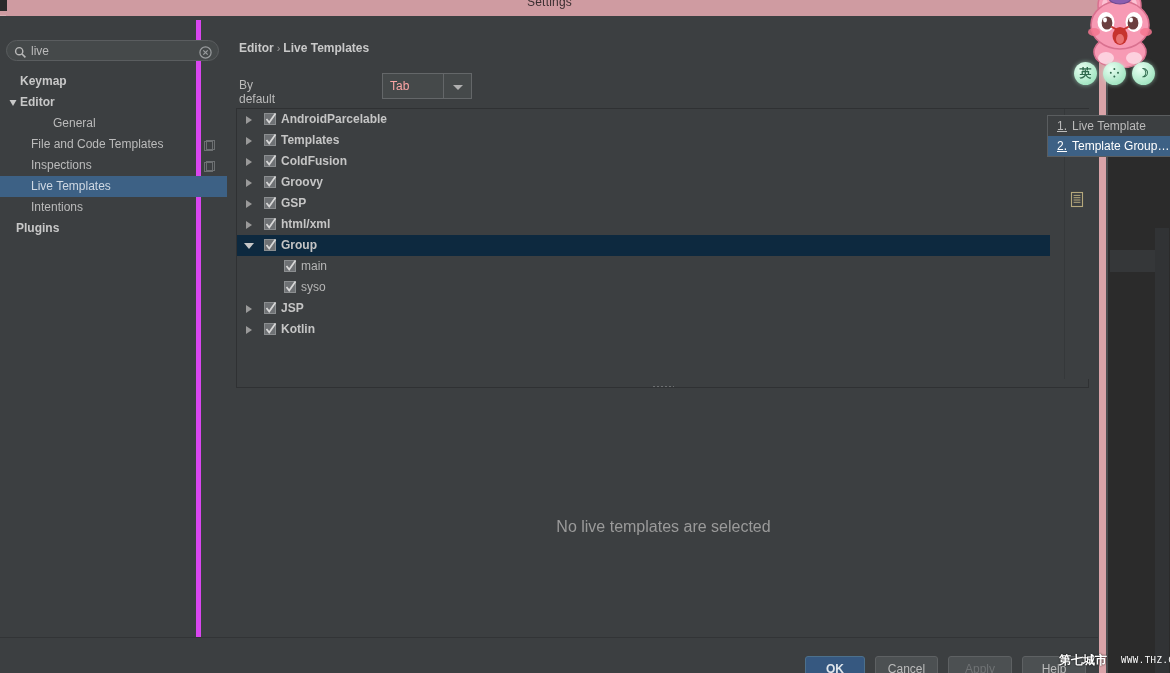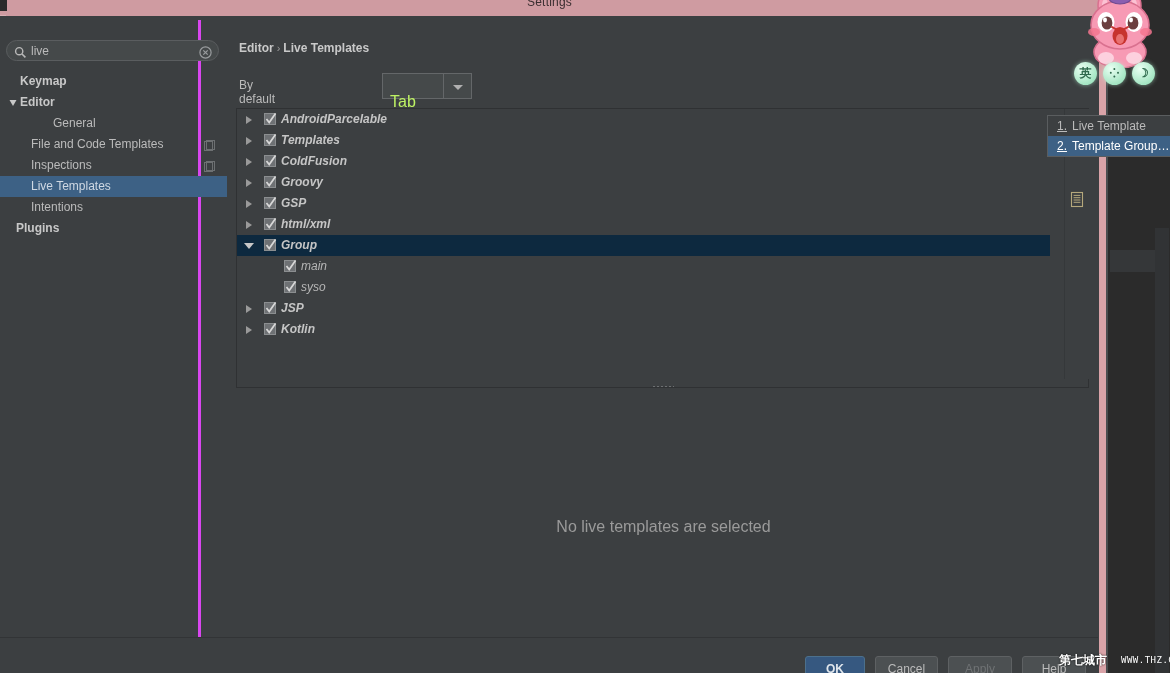--- a/index.html
+++ b/index.html
@@ -28,21 +28,21 @@
       background:#cf9ba1; border-bottom:1px solid #d9b0b4; }
   .titlebar .tb-inner{ position:absolute; left:6px; top:0; right:0; height:16px; background:#cf9ba1; }
   .titlebar .ttl{ position:absolute; left:0; right:0; top:-5px; text-align:center;
       font-size:12px; color:#3a2e30; font-weight:400; letter-spacing:.2px; }
   .titlebar .corner{ position:absolute; left:0; top:0; width:7px; height:11px; background:#2b2b2b;}
 
   .dlg-body{ position:absolute; left:0; top:16px; width:1099px; height:657px; background:#3c3f41; }
 
   
   .sidebar{ position:absolute; left:0; top:4px; width:201px; height:617px; background:#3c3f41;
-      border-right:3px solid #d946ef; }
+      border-right:5px solid #d946ef; }
 
   .search{ position:absolute; left:6px; top:20px; width:213px; height:21px;
       background:#45494a; border:1px solid #5a5d5f; border-radius:11px; }
   .search .magnifier{ position:absolute; left:7px; top:4px; width:13px; height:13px; }
   .search .sval{ position:absolute; left:24px; top:3px; font-size:12px; color:#bbbbbb; }
   .search .clear{ position:absolute; right:6px; top:4px; width:13px; height:13px; }
 
   .tree{ position:absolute; left:0; top:51px; width:227px; }
   .trow{ position:relative; height:21px; line-height:21px; font-size:12px; color:#bbbbbb;
       white-space:nowrap; cursor:default; }
@@ -54,28 +54,28 @@
 
   
   .main{ position:absolute; left:228px; top:4px; width:871px; height:617px; background:#3c3f41; }
   .breadcrumb{ position:absolute; left:11px; top:21px; font-size:12px; font-weight:bold; color:#c9c9c9;}
   .breadcrumb .sep{ font-weight:normal; color:#999; padding:0 3px; font-size:11px;}
 
   .expandrow{ position:absolute; left:11px; top:53px; height:26px; }
   .expandrow .lab{ position:absolute; left:0; top:5px; font-size:12px; color:#bbbbbb; }
   .combo{ position:absolute; left:143px; top:0; width:62px; height:26px;
       background:#45494a; border:1px solid #646769; }
-  .combo .cval{ position:absolute; left:7px; top:19px; font-size:16px; color:#bef264; }
+  .combo .cval{ position:absolute; left:7px; top:5px; font-size:12px; color:#fca5a5; }
   .combo-btn{ position:absolute; left:205px; top:0; width:28px; height:26px;
       background:#45494a; border:1px solid #646769; border-left:none; }
   .combo-btn .caret{ position:absolute; left:9px; top:11px; width:0;height:0;
       border-left:5px solid transparent;border-right:5px solid transparent;border-top:5px solid #b0b0b0; }
 
   .treebox{ position:absolute; left:8px; top:88px; width:853px; height:280px;
-      background:#3c3f41; border:1px solid #2f3133;font-style:italic; }
+      background:#3c3f41; border:1px solid #2f3133; }
   .tlist{ position:absolute; left:0; top:0; width:813px; height:270px; overflow:hidden; }
   .lrow{ position:relative; height:21px; line-height:21px; font-size:12px; color:#c5c5c5;
       font-weight:bold; white-space:nowrap; }
   .lrow.child{ font-weight:normal; color:#b6b6b6; }
   .lrow.sel{ background:#0d293f; }
   .lrow .arr{ position:absolute; left:9px; top:7px; width:0;height:0;
       border-top:4px solid transparent;border-bottom:4px solid transparent;border-left:6px solid #9a9a9a; }
   .lrow .arr.open{ border-left:5px solid transparent;border-right:5px solid transparent;
       border-top:6px solid #c8c8c8; left:7px; top:8px; border-bottom:none;}
   .lrow .cb{ position:absolute; left:27px; top:4px; width:12px; height:12px;

